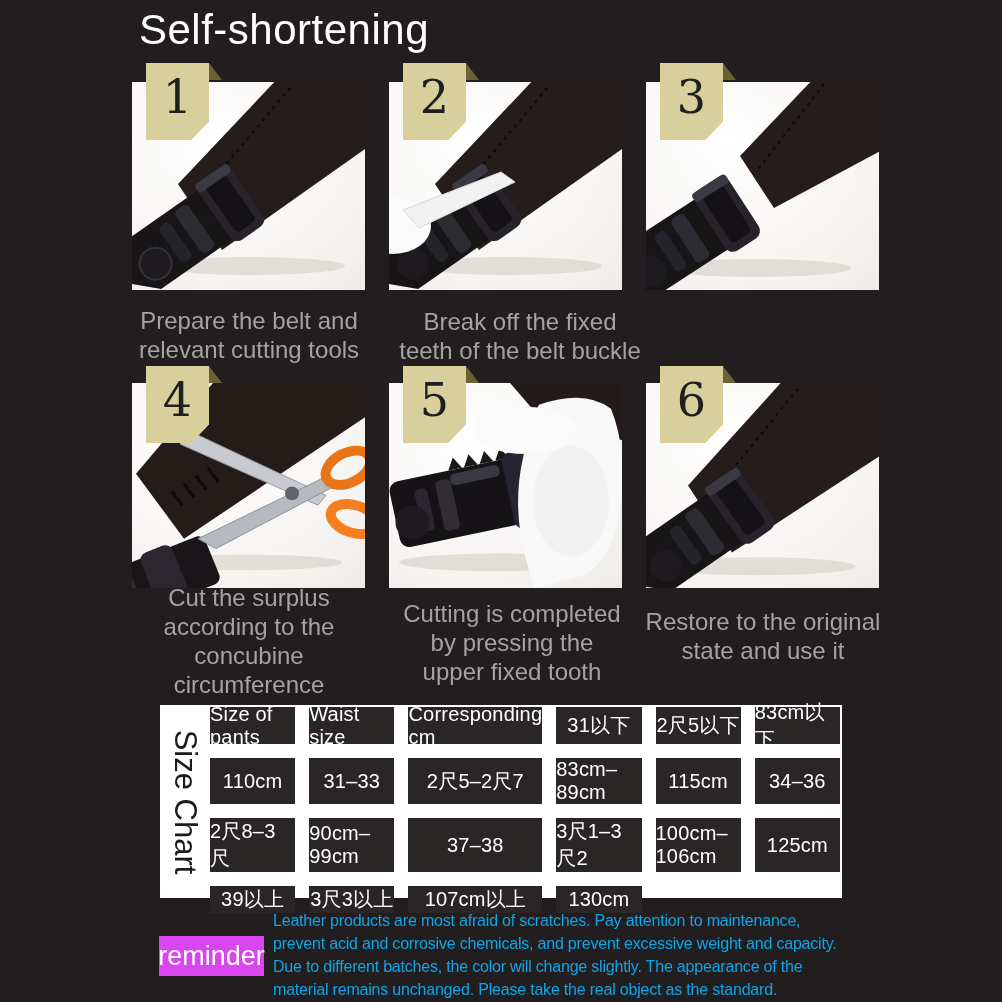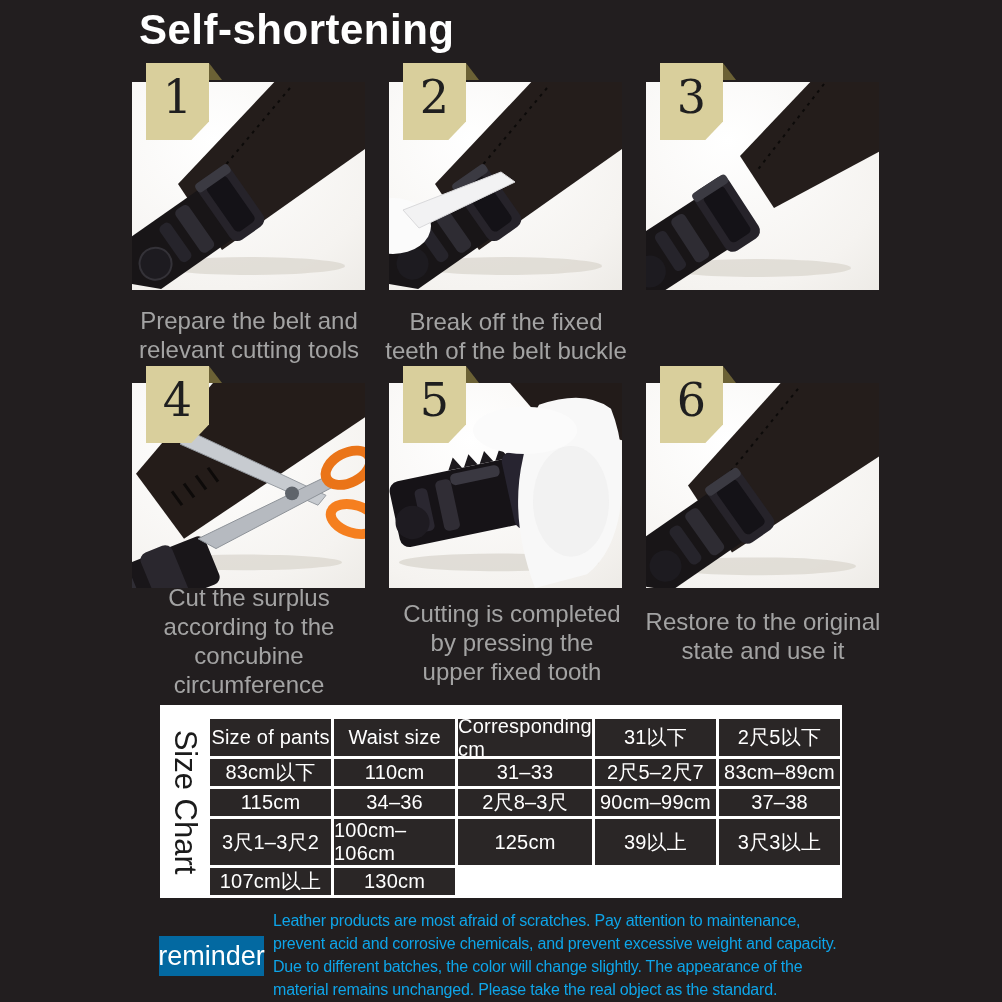--- a/index.html
+++ b/index.html
@@ -1,18 +1,18 @@
 <!DOCTYPE html>
 <html><head>
 <meta charset="utf-8">
 <style>
   html,body{margin:0;padding:0;background:#221e1f;}
   .page{position:relative;width:1002px;height:1002px;background:#221e1f;overflow:hidden;
         font-family:"Liberation Sans",sans-serif;}
-  .title{position:absolute;left:139px;top:6px;font-size:42px;font-weight:700;color:#ffffff;
+  .title{position:absolute;left:139px;top:6px;font-size:42px;font-weight:400;color:#ffffff;
          letter-spacing:.5px;}
   
   .photo{position:absolute;width:233px;
          background:radial-gradient(130% 130% at 35% 28%, #ffffff 0%, #f5f3f0 55%, #e3e0da 100%);
          overflow:hidden;}
   .photo svg{display:block;width:100%;height:100%;}
   
   .badge{position:absolute;width:63px;height:77px;background:#d9cf9c;z-index:5;
          clip-path:polygon(0 0,100% 0,100% 76%,72% 100%,0 100%);
          display:flex;align-items:center;justify-content:center;}
@@ -21,27 +21,27 @@
   .fold{position:absolute;width:13px;height:17px;background:#6b6135;z-index:5;
         clip-path:polygon(0 0,100% 100%,0 100%);}
   
   .cap{position:absolute;width:290px;text-align:center;color:#a3a3a3;font-size:24px;
        line-height:29px;white-space:pre-line;}
   
   .table-wrap{position:absolute;left:160px;top:705px;width:682px;height:193px;background:#ffffff;
               box-sizing:border-box;padding:2px;display:flex;gap:2px;}
   .side{width:46px;background:#ffffff;display:flex;align-items:center;justify-content:center;}
   .side span{transform:rotate(90deg);white-space:nowrap;font-size:31px;color:#1b1b1b;}
-  .tgrid{flex:1;display:grid;grid-template-columns:repeat(5,1fr);
-         grid-template-rows:37px repeat(5,1fr);gap:3px;margin-top:12px;}
+  .tgrid{flex:1;display:grid;grid-template-columns:repeat(6,1fr);
+         grid-template-rows:37px repeat(5,1fr);gap:14px;}
   .tcell{background:#2a2626;color:#ffffff;display:flex;align-items:center;justify-content:center;
          font-size:20px;letter-spacing:.2px;}
   .th{font-size:20px;}
   
-  .badge-red{position:absolute;left:159px;top:936px;width:105px;height:40px;background:#0369a1;
+  .badge-red{position:absolute;left:159px;top:936px;width:105px;height:40px;background:#d946ef;
              color:#ffffff;font-size:27px;display:flex;align-items:center;justify-content:center;}
   .reminder-text{position:absolute;left:273px;top:909px;width:640px;color:#0ea5e9;font-size:16px;
                  line-height:23px;white-space:pre-line;letter-spacing:-0.2px;}
 </style>
 </head>
 <body>
 
 <div class="page">
 
   <div class="title">Self-shortening</div>
@@ -179,21 +179,21 @@
   </div>
     <i class="fold" style="left:466px;top:366px"></i>
 
   <div class="badge" style="left:660px;top:366px">
     <span class="num">6</span>
   </div>
     <i class="fold" style="left:723px;top:366px"></i>
 
   <div class="cap" style="left:104px;top:306px">Prepare the belt and
 relevant cutting tools</div>
-  <div class="cap" style="left:361px;top:307px">Break off the fixed
+  <div class="cap" style="left:375px;top:307px">Break off the fixed
 teeth of the belt buckle</div>
   <div class="cap" style="left:104px;top:583px">Cut the surplus
 according to the
 concubine
 circumference</div>
   <div class="cap" style="left:367px;top:599px">Cutting is completed
 by pressing the
 upper fixed tooth</div>
   <div class="cap" style="left:618px;top:607px">Restore to the original
 state and use it</div>

